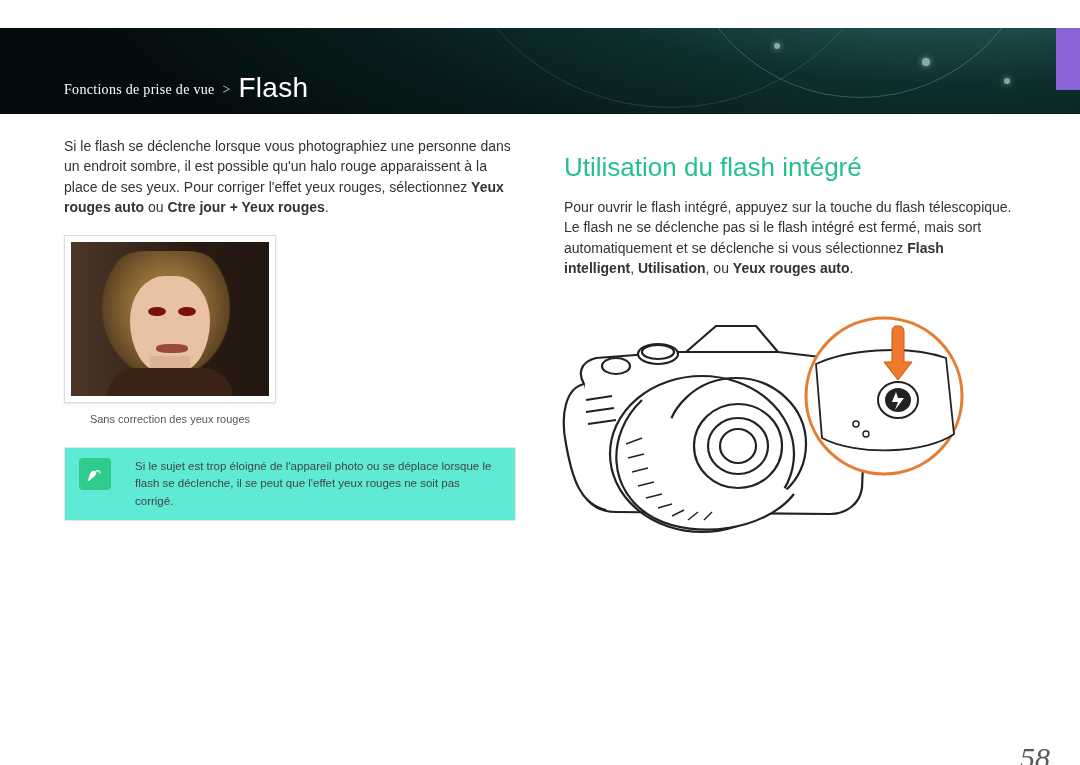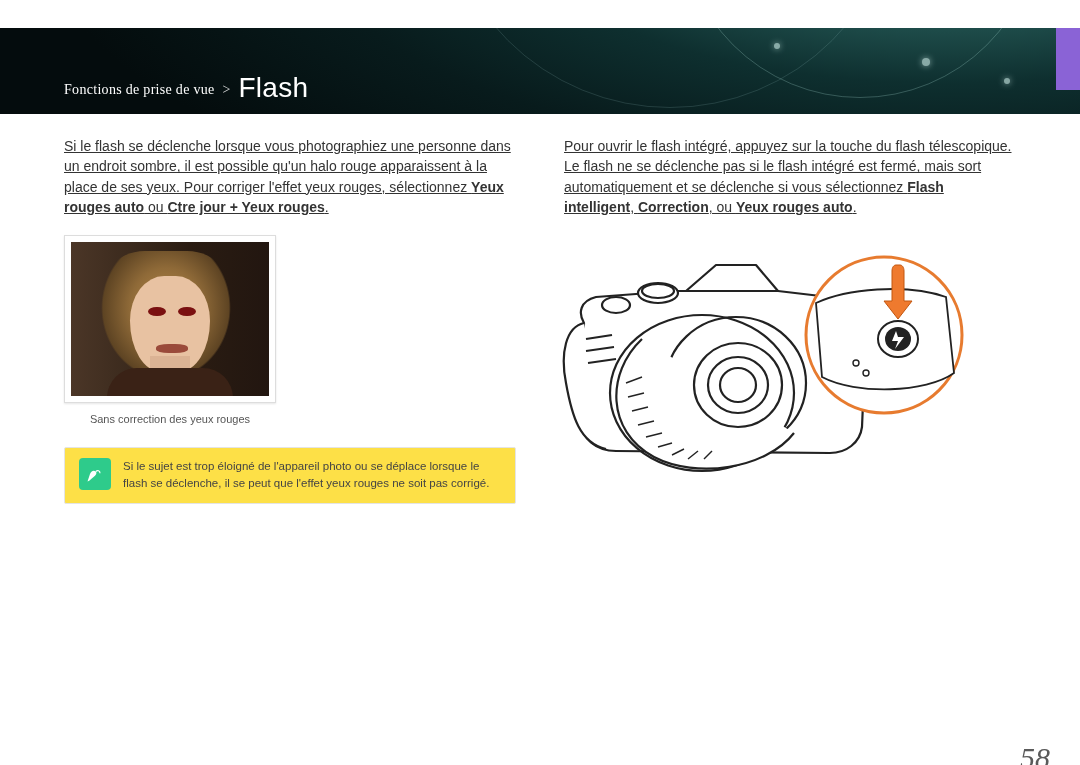--- a/index.html
+++ b/index.html
@@ -32,42 +32,42 @@
   .tab {
     position: absolute; top: 0; right: 0; width: 24px; height: 62px; background: #8a63d6;
   }
 
   
   .content { position: absolute; top: 108px; left: 0; right: 0; padding: 0 64px; display: flex; gap: 48px; }
   .col { flex: 1 1 0; min-width: 0; }
 
   h2.title { color: #25c18b; font-weight: 400; font-size: 26px; margin: 16px 0 14px; }
 
-  p.body { font-size: 14px; line-height: 1.45; color: #333; margin-bottom: 6px; text-decoration: underline; }
+  p.body { font-size: 14px; line-height: 1.45; color: #333; margin-bottom: 6px; }
   .strong { font-weight: 700; }
   .comma-strong { font-weight: 400; }
 
   
   .photos { display: flex; gap: 16px; margin-top: 18px; }
   .photo-card { width: 212px; }
   .photo-frame { width: 212px; height: 168px; padding: 6px; background: #fff; border: 1px solid #ddd; box-shadow: 0 1px 2px rgba(0,0,0,.1); }
   .photo-img { width: 100%; height: 100%; background: #3a2a1e; position: relative; overflow: hidden; }
   .photo-img .wall { position: absolute; inset: 0; background: linear-gradient(90deg, #4b3627 0%, #3b2a1d 30%, #2a1c12 60%, #221610 100%); }
   .photo-img .hair { position: absolute; left: 10%; top: 6%; width: 76%; height: 92%; background: radial-gradient(ellipse 60% 70% at 50% 40%, #b78a4a 0%, #8f6a38 40%, #5e4423 70%, transparent 72%); border-radius: 50% 50% 40% 40% / 60% 60% 80% 80%; }
   .photo-img .face { position: absolute; left: 30%; top: 22%; width: 40%; height: 62%; background: #e8c2a2; border-radius: 48% 48% 44% 44% / 52% 52% 60% 60%; }
   .photo-img .neck { position: absolute; left: 40%; bottom: 0; width: 20%; height: 26%; background: #dbb394; }
   .photo-img .shirt { position: absolute; left: 18%; bottom: -4%; width: 64%; height: 22%; background: #3a2216; border-radius: 30px 30px 0 0; }
   .photo-img .eye { position: absolute; top: 42%; width: 9%; height: 6%; background: #2a2620; border-radius: 50%; }
   .photo-img .eye.l { left: 39%; }
   .photo-img .eye.r { left: 54%; }
   .photo-img .mouth { position: absolute; left: 43%; top: 66%; width: 16%; height: 6%; background: #9a4a3a; border-radius: 40%; }
   .photo-card .caption { font-size: 11px; color: #555; text-align: center; margin-top: 10px; }
 
   
-  .note { display: flex; gap: 12px; align-items: flex-start; margin-top: 22px; border: 1px solid #e4e4e4; background: #fde047; border-radius: 2px; padding: 10px 14px; }
+  .note { display: flex; gap: 24px; align-items: flex-start; margin-top: 22px; border: 1px solid #e4e4e4; background: #5eead4; border-radius: 2px; padding: 10px 14px; }
   .note .icon { width: 32px; height: 32px; background: #2ecb8b; border-radius: 4px; display: flex; align-items: center; justify-content: center; flex: 0 0 32px; }
   .note .icon svg { width: 20px; height: 20px; }
   .note .txt { font-size: 11.5px; color: #444; line-height: 1.5; }
 
   
   .camera-wrap { position: relative; margin-top: 26px; height: 260px; }
   .camera-svg { position: absolute; left: -18px; top: 0; }
 
   
   .pagenum { position: absolute; right: 30px; bottom: 18px; font-family: Georgia, 'Times New Roman', serif; font-style: italic; font-size: 30px; color: #5a5a5a; }
@@ -126,24 +126,25 @@
           <svg viewBox="0 0 24 24">
             <path d="M3 21 L6 12 C7 9 10 7 13 9 C14 10 14 12 12 14 L5 20 Z" fill="#fff"></path>
             <path d="M13 9 C15 7 18 8 18 11" stroke="#fff" stroke-width="1.4" fill="none"></path>
           </svg>
         </div>
         <div class="txt">Si le sujet est trop éloigné de l'appareil photo ou se déplace lorsque le flash se déclenche, il se peut que l'effet yeux rouges ne soit pas corrigé.</div>
       </div>
     </div>
 
     <div class="col">
+      <h2 class="title">Utilisation du flash intégré</h2>
 
       <p class="body">
         <span>Pour ouvrir le flash intégré, appuyez sur la touche du flash télescopique. Le flash ne se déclenche pas si le flash intégré est fermé, mais sort automatiquement et se déclenche si vous sélectionnez </span>
-        <span class="strong">Flash intelligent</span><span class="comma-strong">, </span><span class="strong">Correction</span><span class="comma-strong">, ou </span><span class="strong">Yeux rouges auto</span><span>.</span>
+        <span class="strong">Flash intelligent</span><span class="comma-strong">, </span><span class="strong">Utilisation</span><span class="comma-strong">, ou </span><span class="strong">Yeux rouges auto</span><span>.</span>
       </p>
 
       <div class="camera-wrap">
         <svg class="camera-svg" width="460" height="260" viewBox="0 0 460 260">
 
           <g fill="#fff" stroke="#222" stroke-width="2.2" stroke-linejoin="round">
 
             <path d="M140 48 L170 22 L210 22 L232 48 Z"></path>
 
             <path d="M38 80 C32 70 34 58 50 54 L130 48 L232 48 L300 56 C316 58 324 70 320 90 L316 184 C314 200 300 210 284 210 L70 208 C50 208 36 196 34 178 Z"></path>

